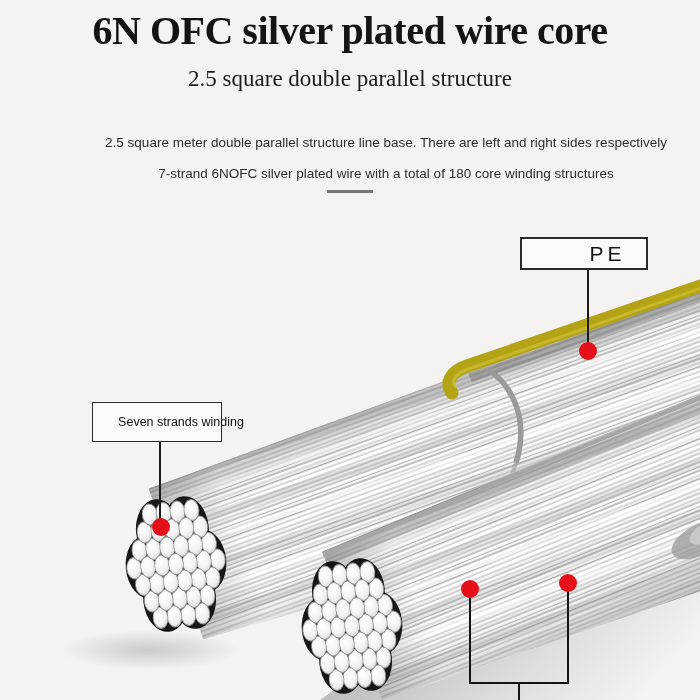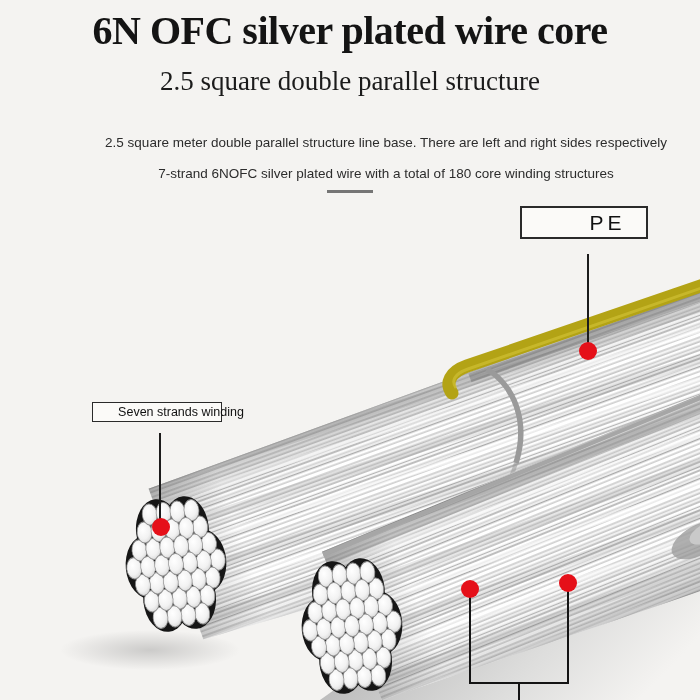--- a/index.html
+++ b/index.html
@@ -9,37 +9,37 @@
     font-family:"Liberation Sans", sans-serif;
   }
   .scene{position:absolute;left:0;top:0;width:700px;height:700px;}
   .title{
     position:absolute;left:0;top:7px;width:700px;text-align:center;
     font-family:"Liberation Serif", serif;font-weight:600;font-size:40px;
     letter-spacing:-0.5px;color:#141414;white-space:nowrap;
   }
   .subtitle{
     position:absolute;left:0;top:66px;width:700px;text-align:center;
-    font-family:"Liberation Serif", serif;font-weight:500;font-size:27px;
+    font-family:"Liberation Serif", serif;font-weight:500;font-size:23px;
     color:#1b1b1b;white-space:nowrap;
   }
   .desc{
     position:absolute;left:0;top:127px;width:700px;text-align:center;
     font-size:13.5px;line-height:31px;color:#2c2c2c;margin-left:36px;
   }
   .divider{
     position:absolute;left:327px;top:190px;width:46px;height:3px;background:#757575;
   }
   .callout-box{
     position:absolute;display:flex;align-items:center;justify-content:center;
     background:#fbfaf8;border:2px solid #2a2a2a;box-sizing:border-box;color:#111;
   }
-  .pe-box{left:520px;top:206px;width:128px;height:33px;
+  .pe-box{left:520px;top:237px;width:128px;height:33px;
     font-size:21px;letter-spacing:4px;padding-left:47px;}
-  .seven-box{left:92px;top:402px;width:130px;height:20px;
+  .seven-box{left:92px;top:402px;width:130px;height:40px;
     border-width:1.5px;font-size:12.5px;white-space:nowrap;padding-left:48px;}
 </style>
 </head>
 <body>
 
 <div class="stage">
 
   <svg class="scene" viewBox="0 0 700 700">
     <defs>
       <pattern id="strands" width="8" height="37" patternUnits="userSpaceOnUse">

